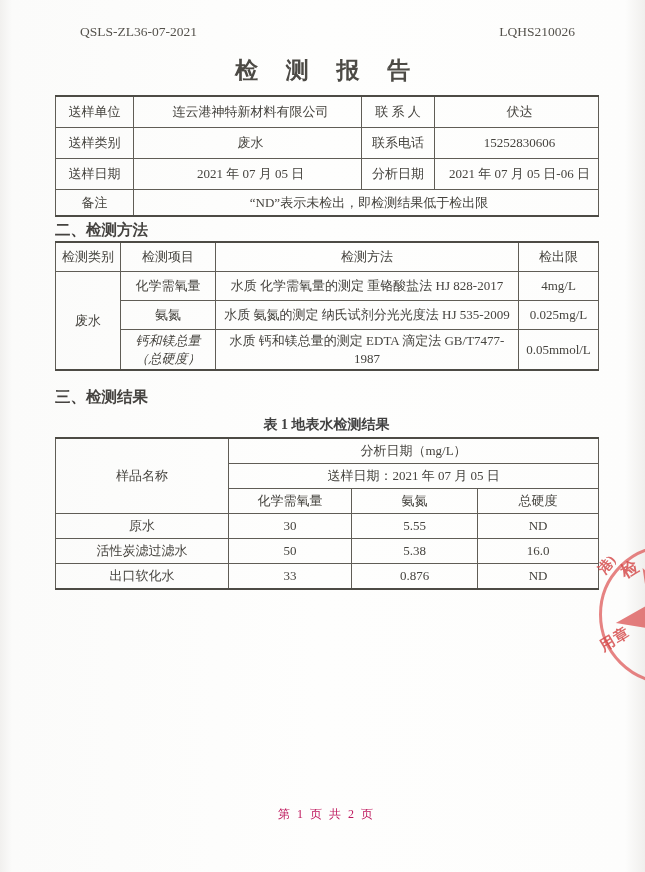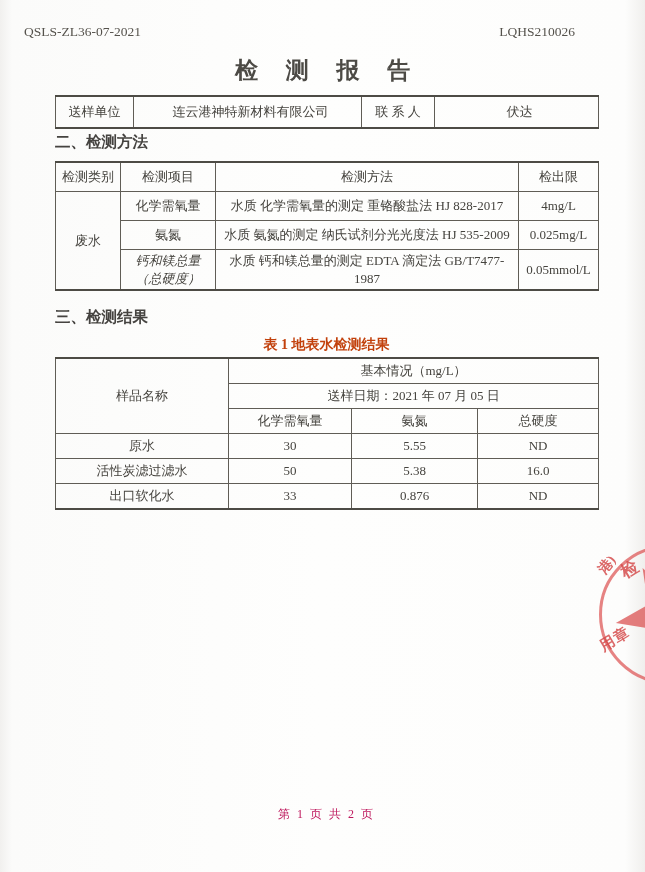--- a/index.html
+++ b/index.html
@@ -4,21 +4,21 @@
 <style>
   html, body { margin:0; padding:0; }
   body {
     width:645px; height:872px; position:relative; overflow:hidden;
     background: linear-gradient(90deg, #f1f0ee 0px, #fbfbfa 12px, #fefefd 320px, #fdfdfc 625px, #f0efed 645px);
     font-family:"Liberation Serif","DejaVu Serif",serif;
     color:#46443f;
   }
   .page-header {
     display:flex; justify-content:space-between;
-    padding:24px 70px 0 24px; font-size:13.5px; color:#55524c;
+    padding:24px 70px 0 80px; font-size:13.5px; color:#55524c;
   }
   .title {
     text-align:center; font-size:23px; font-weight:bold;
     letter-spacing:11px; text-indent:11px; color:#4c4a45;
     margin:15px 0 3px 0;
   }
   .content { margin-left:55px; width:543px; }
   .section-heading {
     font-size:15.5px; font-weight:bold; color:#454340; margin:0; padding:0;
   }
@@ -28,29 +28,29 @@
   table { border-collapse:collapse; width:543px; table-layout:fixed;
           border-top:2px solid #4d4b45; border-bottom:2px solid #4d4b45; }
   td {
     border:1px solid #605d56; font-size:13px; text-align:center;
     vertical-align:middle; padding:2px 5px; line-height:1.35; color:#45433e;
     overflow:hidden;
   }
   .t1 { margin-top:9px; }
   .t1 td { height:26px; }
   .t1 tr.remark-row td { height:21px; }
-  .t2 { margin-top:8px; }
+  .t2 { }
   .t2 td { height:24px; }
   .t2 tr.r3 td { height:34px; }
   .t3 { margin-top:3px; }
   .t3 td { height:20px; font-size:13px; }
   .left-val { text-align:center; padding-left:11px; }
   .prewrap { white-space:pre-line;font-style:italic; }
   .table-title {
-    text-align:center; font-weight:bold; font-size:14px; color:#c2410c;
+    text-align:center; font-weight:bold; font-size:14px; color:#404040;
     margin:8px 0 0 0;
   }
   .footer {
     position:absolute; left:55px; width:543px; top:806px;
     text-align:center; font-size:12px; color:#be185d; letter-spacing:2px;
   }
   
   .stamp { position:absolute; left:0; top:0; width:645px; height:872px; pointer-events:none; }
   .stamp-circle {
     position:absolute; left:599px; top:545px; width:133px; height:133px;
@@ -82,20 +82,36 @@
         <col style="width:73px">
         <col style="width:164px">
       </colgroup>
     <tbody>
         <tr>
       <td>送样单位</td>
       <td class="left-val">连云港神特新材料有限公司</td>
       <td>联 系 人</td>
       <td class="left-val">伏达</td>
     </tr>
+    <tr>
+      <td>送样类别</td>
+      <td class="left-val">废水</td>
+      <td>联系电话</td>
+      <td class="left-val">15252830606</td>
+    </tr>
+    <tr>
+      <td>送样日期</td>
+      <td class="left-val">2021 年 07 月 05 日</td>
+      <td>分析日期</td>
+      <td class="left-val">2021 年 07 月 05 日-06 日</td>
+    </tr>
+    <tr class="remark-row">
+      <td>备注</td>
+      <td class="left-val" colspan="3">“ND”表示未检出，即检测结果低于检出限</td>
+    </tr>
   </tbody>
     </table>
 
   <div class="section-heading sec2">二、检测方法</div>
 
   <table class="t2">
     <colgroup>
         <col style="width:65px">
         <col style="width:95px">
         <col style="width:303px">
@@ -135,21 +151,21 @@
   <table class="t3">
     <colgroup>
         <col style="width:173px">
         <col style="width:123px">
         <col style="width:126px">
         <col style="width:121px">
       </colgroup>
     <tbody>
         <tr>
       <td rowspan="3">样品名称</td>
-      <td colspan="3">基本情况（mg/L）</td>
+      <td colspan="3">分析日期（mg/L）</td>
     </tr>
     <tr>
       <td colspan="3">送样日期：2021 年 07 月 05 日</td>
     </tr>
     <tr>
       <td>化学需氧量</td>
       <td>氨氮</td>
       <td>总硬度</td>
     </tr>
     <tr>

